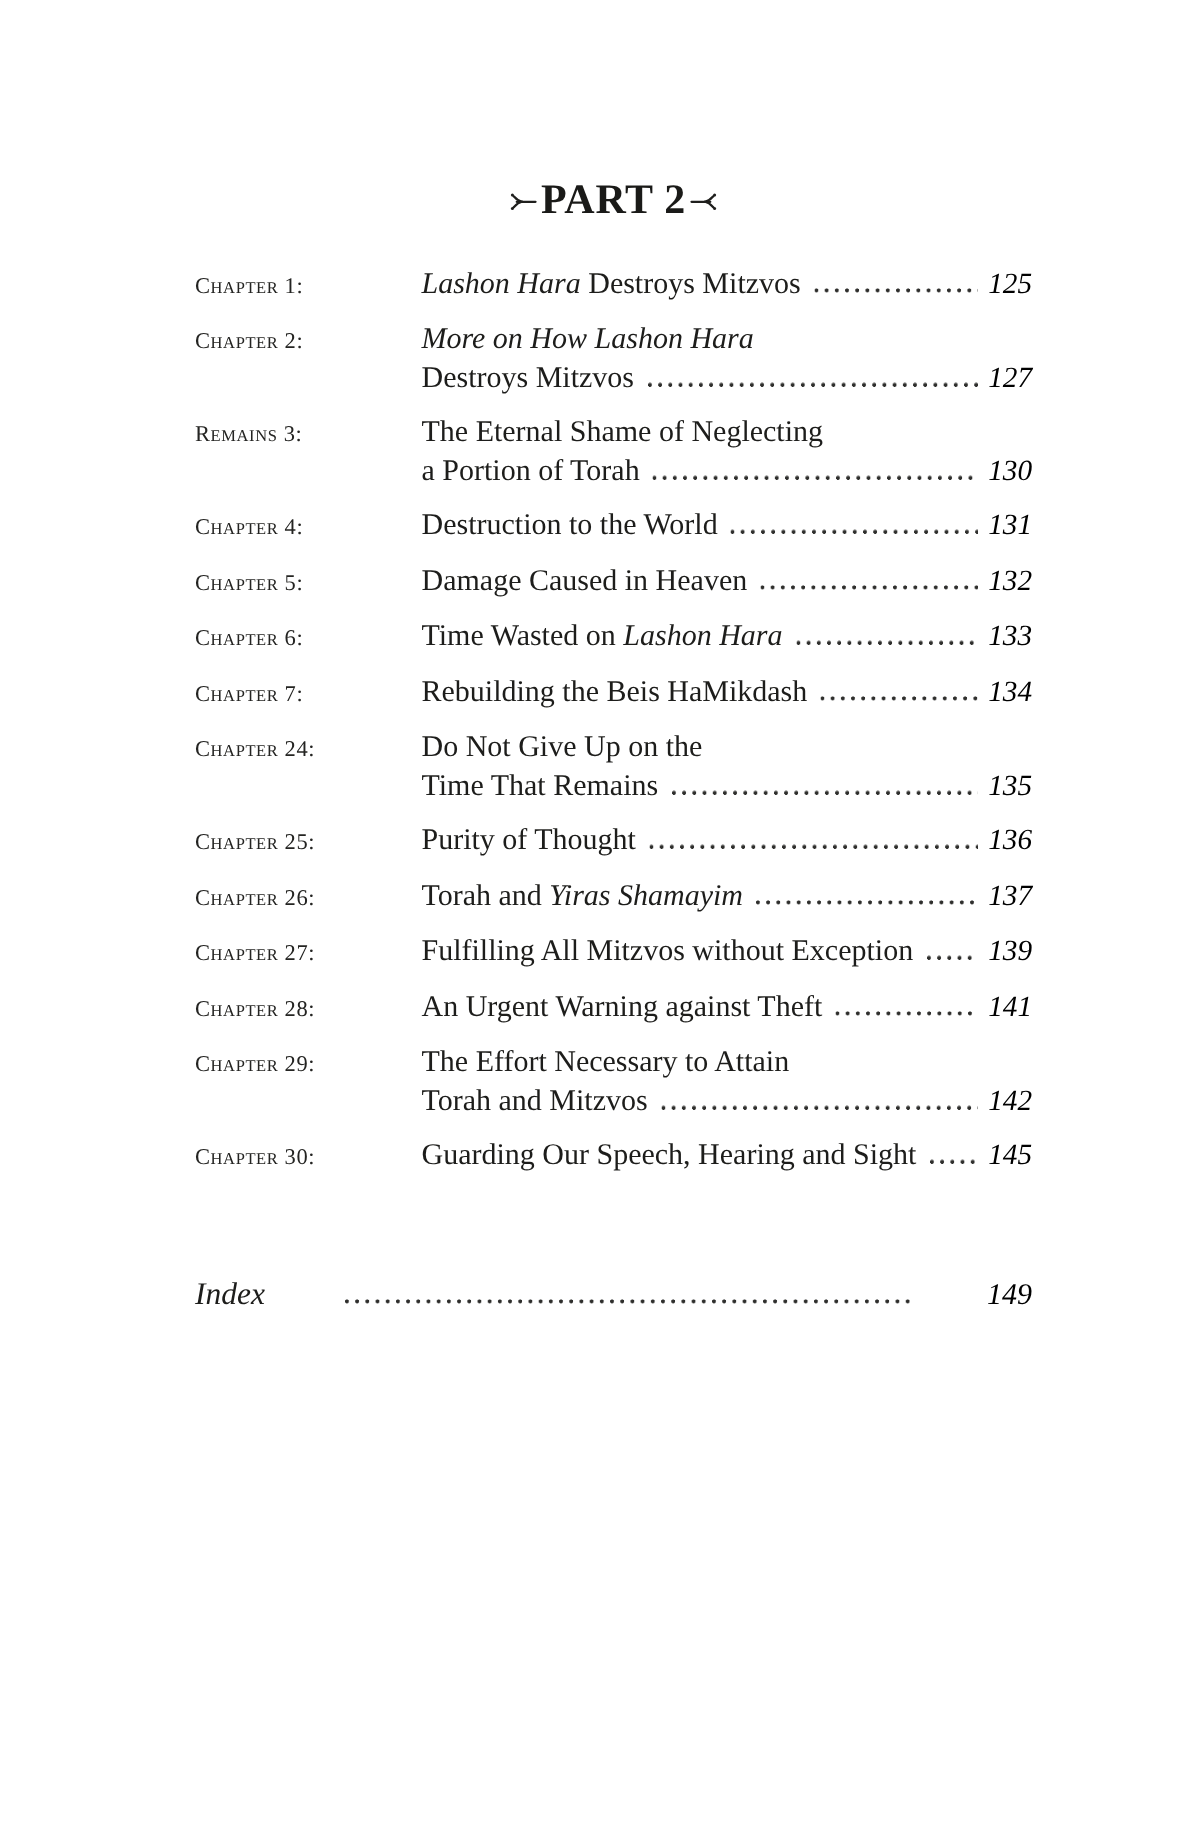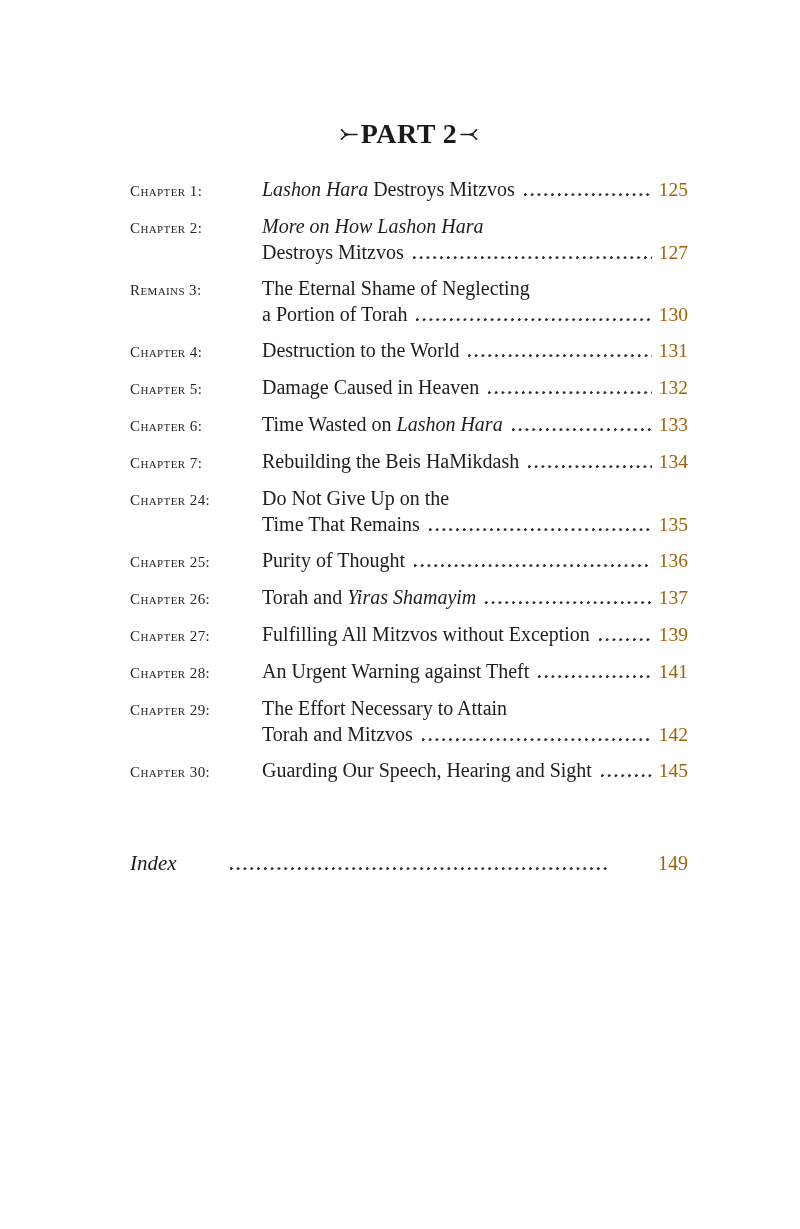--- a/index.html
+++ b/index.html
@@ -59,42 +59,44 @@
     font-variant: small-caps;
     letter-spacing: 0.4px;
     line-height: 26px;
     color: #242422;
   }
   .content {
     flex: 1 1 auto;
     min-width: 0;
     font-size: 20px;
     line-height: 26px;
+    margin-left: 19px;
   }
   .line {
     display: flex;
     align-items: baseline;
   }
   .text { white-space: nowrap; }
   .it { font-style: italic; }
   .leader {
     flex: 1 1 auto;
     min-width: 14px;
     height: 3px;
     margin: 0 7px 0 9px;
     align-self: baseline;
     background-image: radial-gradient(circle at 1.3px 1.6px, #2f2f2d 1.15px, rgba(0,0,0,0) 1.5px);
     background-size: 6.8px 3px;
     background-repeat: repeat-x;
     background-position: left bottom;
   }
   .pagenum {
+    font-style: italic;
     font-size: 19.5px;
     white-space: nowrap;
-    color: #a16207;
+    color: #000000;
   }
   
   .index-row {
     margin-top: 44px;
     display: flex;
     align-items: baseline;
     font-size: 21px;
     line-height: 28px;
     gap: 44px;
   }

